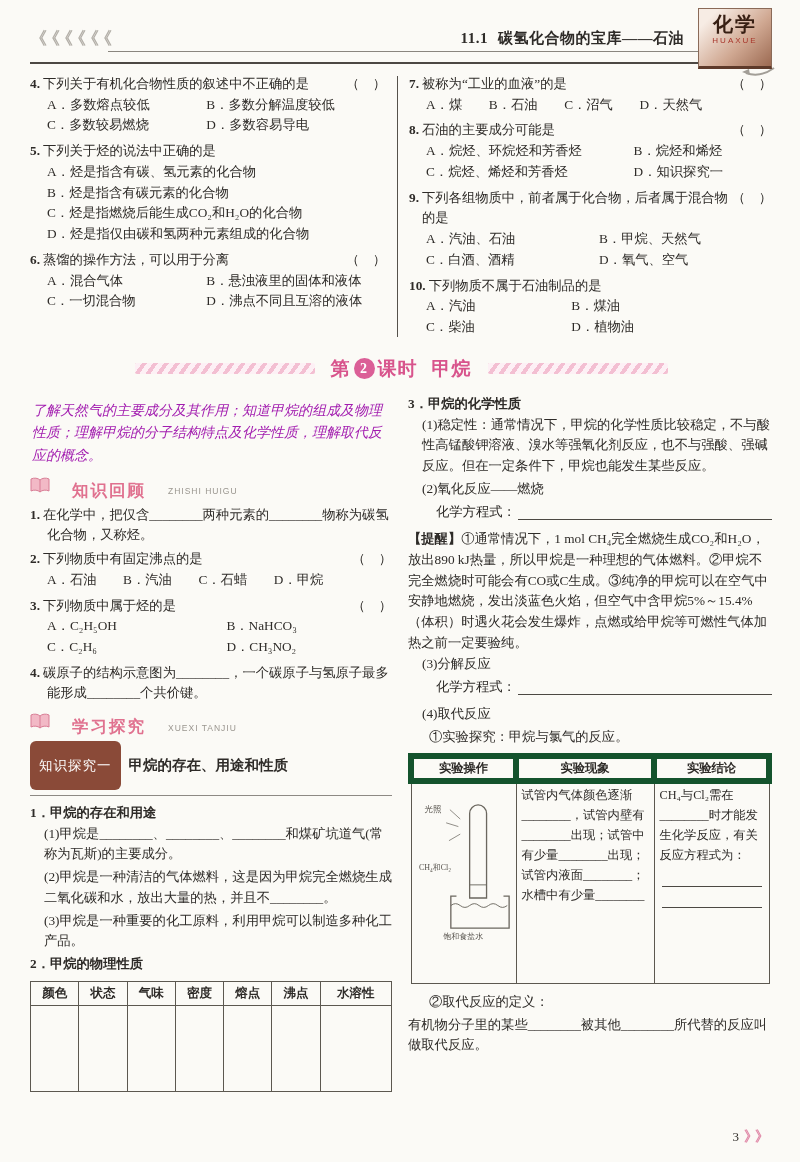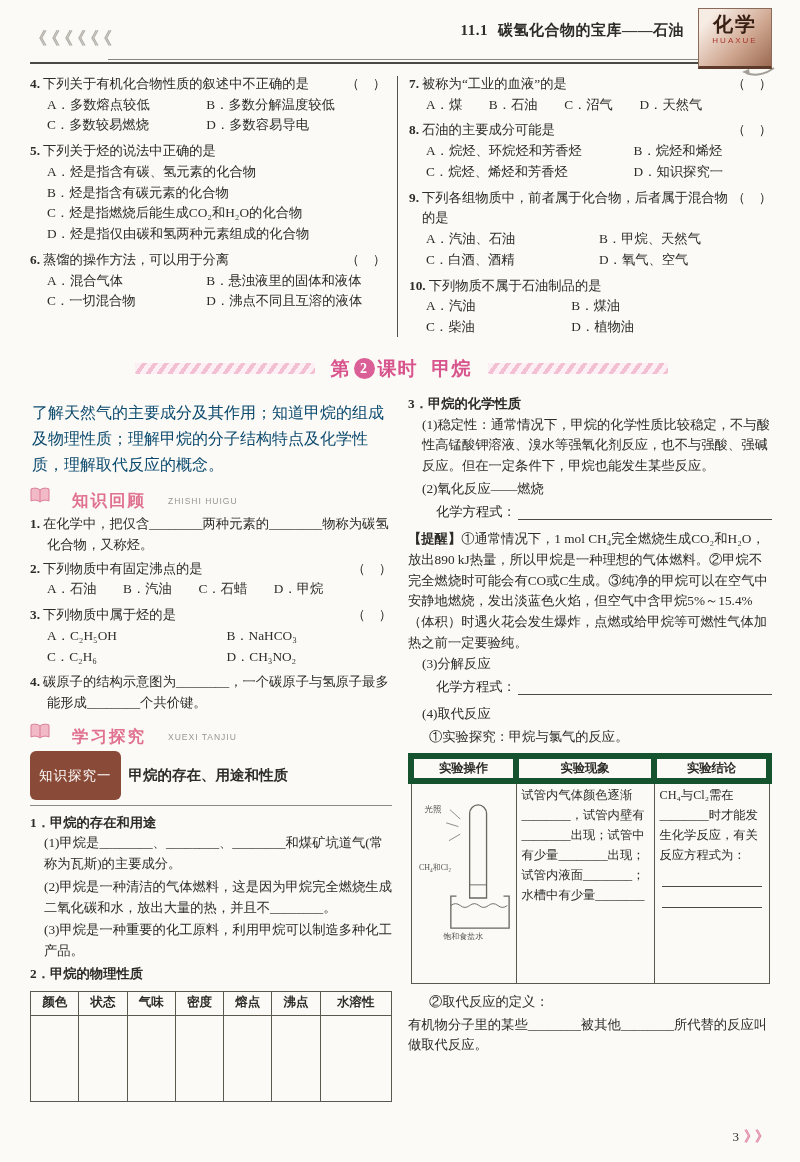--- a/index.html
+++ b/index.html
@@ -3,21 +3,21 @@
 <meta charset="utf-8">
 <style>
   *{margin:0;padding:0;box-sizing:border-box}
   html,body{background:#c9c6c1}
   body{font-family:"Liberation Serif","DejaVu Serif",serif}
   .page{width:800px;height:1162px;margin:0 auto;background:#fbfaf6;position:relative;
         padding:16px 28px 0 30px;color:#2e2b28;box-shadow:0 0 10px rgba(0,0,0,.45);overflow:hidden}
   
   .hdr{display:flex;align-items:center;height:44px}
   .hdr-arrows{color:#b3afa8;font-size:17px;letter-spacing:-4px;font-weight:bold}
-  .hdr-title{flex:1;text-align:right;font-size:15px;font-weight:bold;padding-right:14px;letter-spacing:.5px;border-bottom:1px solid #8a867f;padding-bottom:19px;margin-bottom:-4px}
+  .hdr-title{flex:1;text-align:right;font-size:15px;font-weight:bold;padding-right:14px;letter-spacing:.5px;border-bottom:1px solid #8a867f;padding-bottom:3px;margin-bottom:-4px}
   .hdr-title .chap{margin-right:10px}
   .hdr-logo{width:74px;height:61px;border:1px solid #8a6a58;border-bottom:3px solid #5e3a2a;
         background:linear-gradient(135deg,#f7ece4 15%,#d0a892 60%,#9c6a52);text-align:center;padding-top:3px;position:relative;z-index:2}
   .logo-cn{font-size:20px;font-weight:bold;color:#371f13;letter-spacing:2px;line-height:24px}
   .logo-en{font-size:8px;color:#a8352a;letter-spacing:2px;font-family:"Liberation Sans",sans-serif}
   .hdr-rule{border-top:2px solid #4c4843;margin-top:2px}
   .swoosh{position:absolute;right:24px;top:66px}
   
   .topq{display:flex;margin-top:10px;font-size:13.3px;line-height:1.56}
   .tcol{width:356px}
@@ -38,21 +38,21 @@
   .cnum{display:inline-block;width:21px;height:21px;line-height:21px;border-radius:50%;background:#db5f97;color:#fff;text-align:center;font-size:14px;margin:0 3px}
   .topic{margin-left:14px}
   
   .main{display:flex;gap:16px;font-size:13.3px;line-height:1.56}
   .mcol-l{width:362px}
   .mcol-r{flex:1}
   .goals-hdr{display:flex;align-items:center;gap:7px;margin-top:2px}
   .goals-badge{background:linear-gradient(180deg,#f4b3c2,#e2839a);color:#fff;font-weight:bold;font-size:15px;
         letter-spacing:3px;padding:3px 13px;border-radius:4px 14px 4px 14px;box-shadow:1px 1px 0 #d8b3bd}
   .pencil{color:#e2839a;font-size:16px}
-  .goals-text{color:#0c4a6e;font-size:16px;line-height:1.62;margin:6px 2px 8px;}
+  .goals-text{color:#a21caf;font-size:14px;line-height:1.62;margin:6px 2px 8px;font-style:italic}
   .sec-hdr{display:flex;align-items:flex-end;gap:22px;margin:9px 0 5px}
   .sec-title{font-size:16.5px;font-weight:bold;color:#e0718f;letter-spacing:2px;line-height:1}
   .sec-sub{font-size:8.5px;color:#9a968f;letter-spacing:1px;font-family:"Liberation Sans",sans-serif;padding-bottom:1px}
   .item{margin-bottom:3px}
   .hang{padding-left:17px;text-indent:-17px}
   .kx-row{display:flex;align-items:center;gap:8px;border-bottom:1.5px solid #8d8984;padding-bottom:5px;margin:5px 0 7px}
   .kx-badge{background:#8a4a38;color:#fff;font-size:13.5px;padding:14px 9px;letter-spacing:1px;border-radius:6px;white-space:nowrap}
   .kx-title{font-weight:bold;font-size:14.5px}
   .bold{font-weight:bold}
   .blk{padding-left:14px;margin-bottom:2px}

